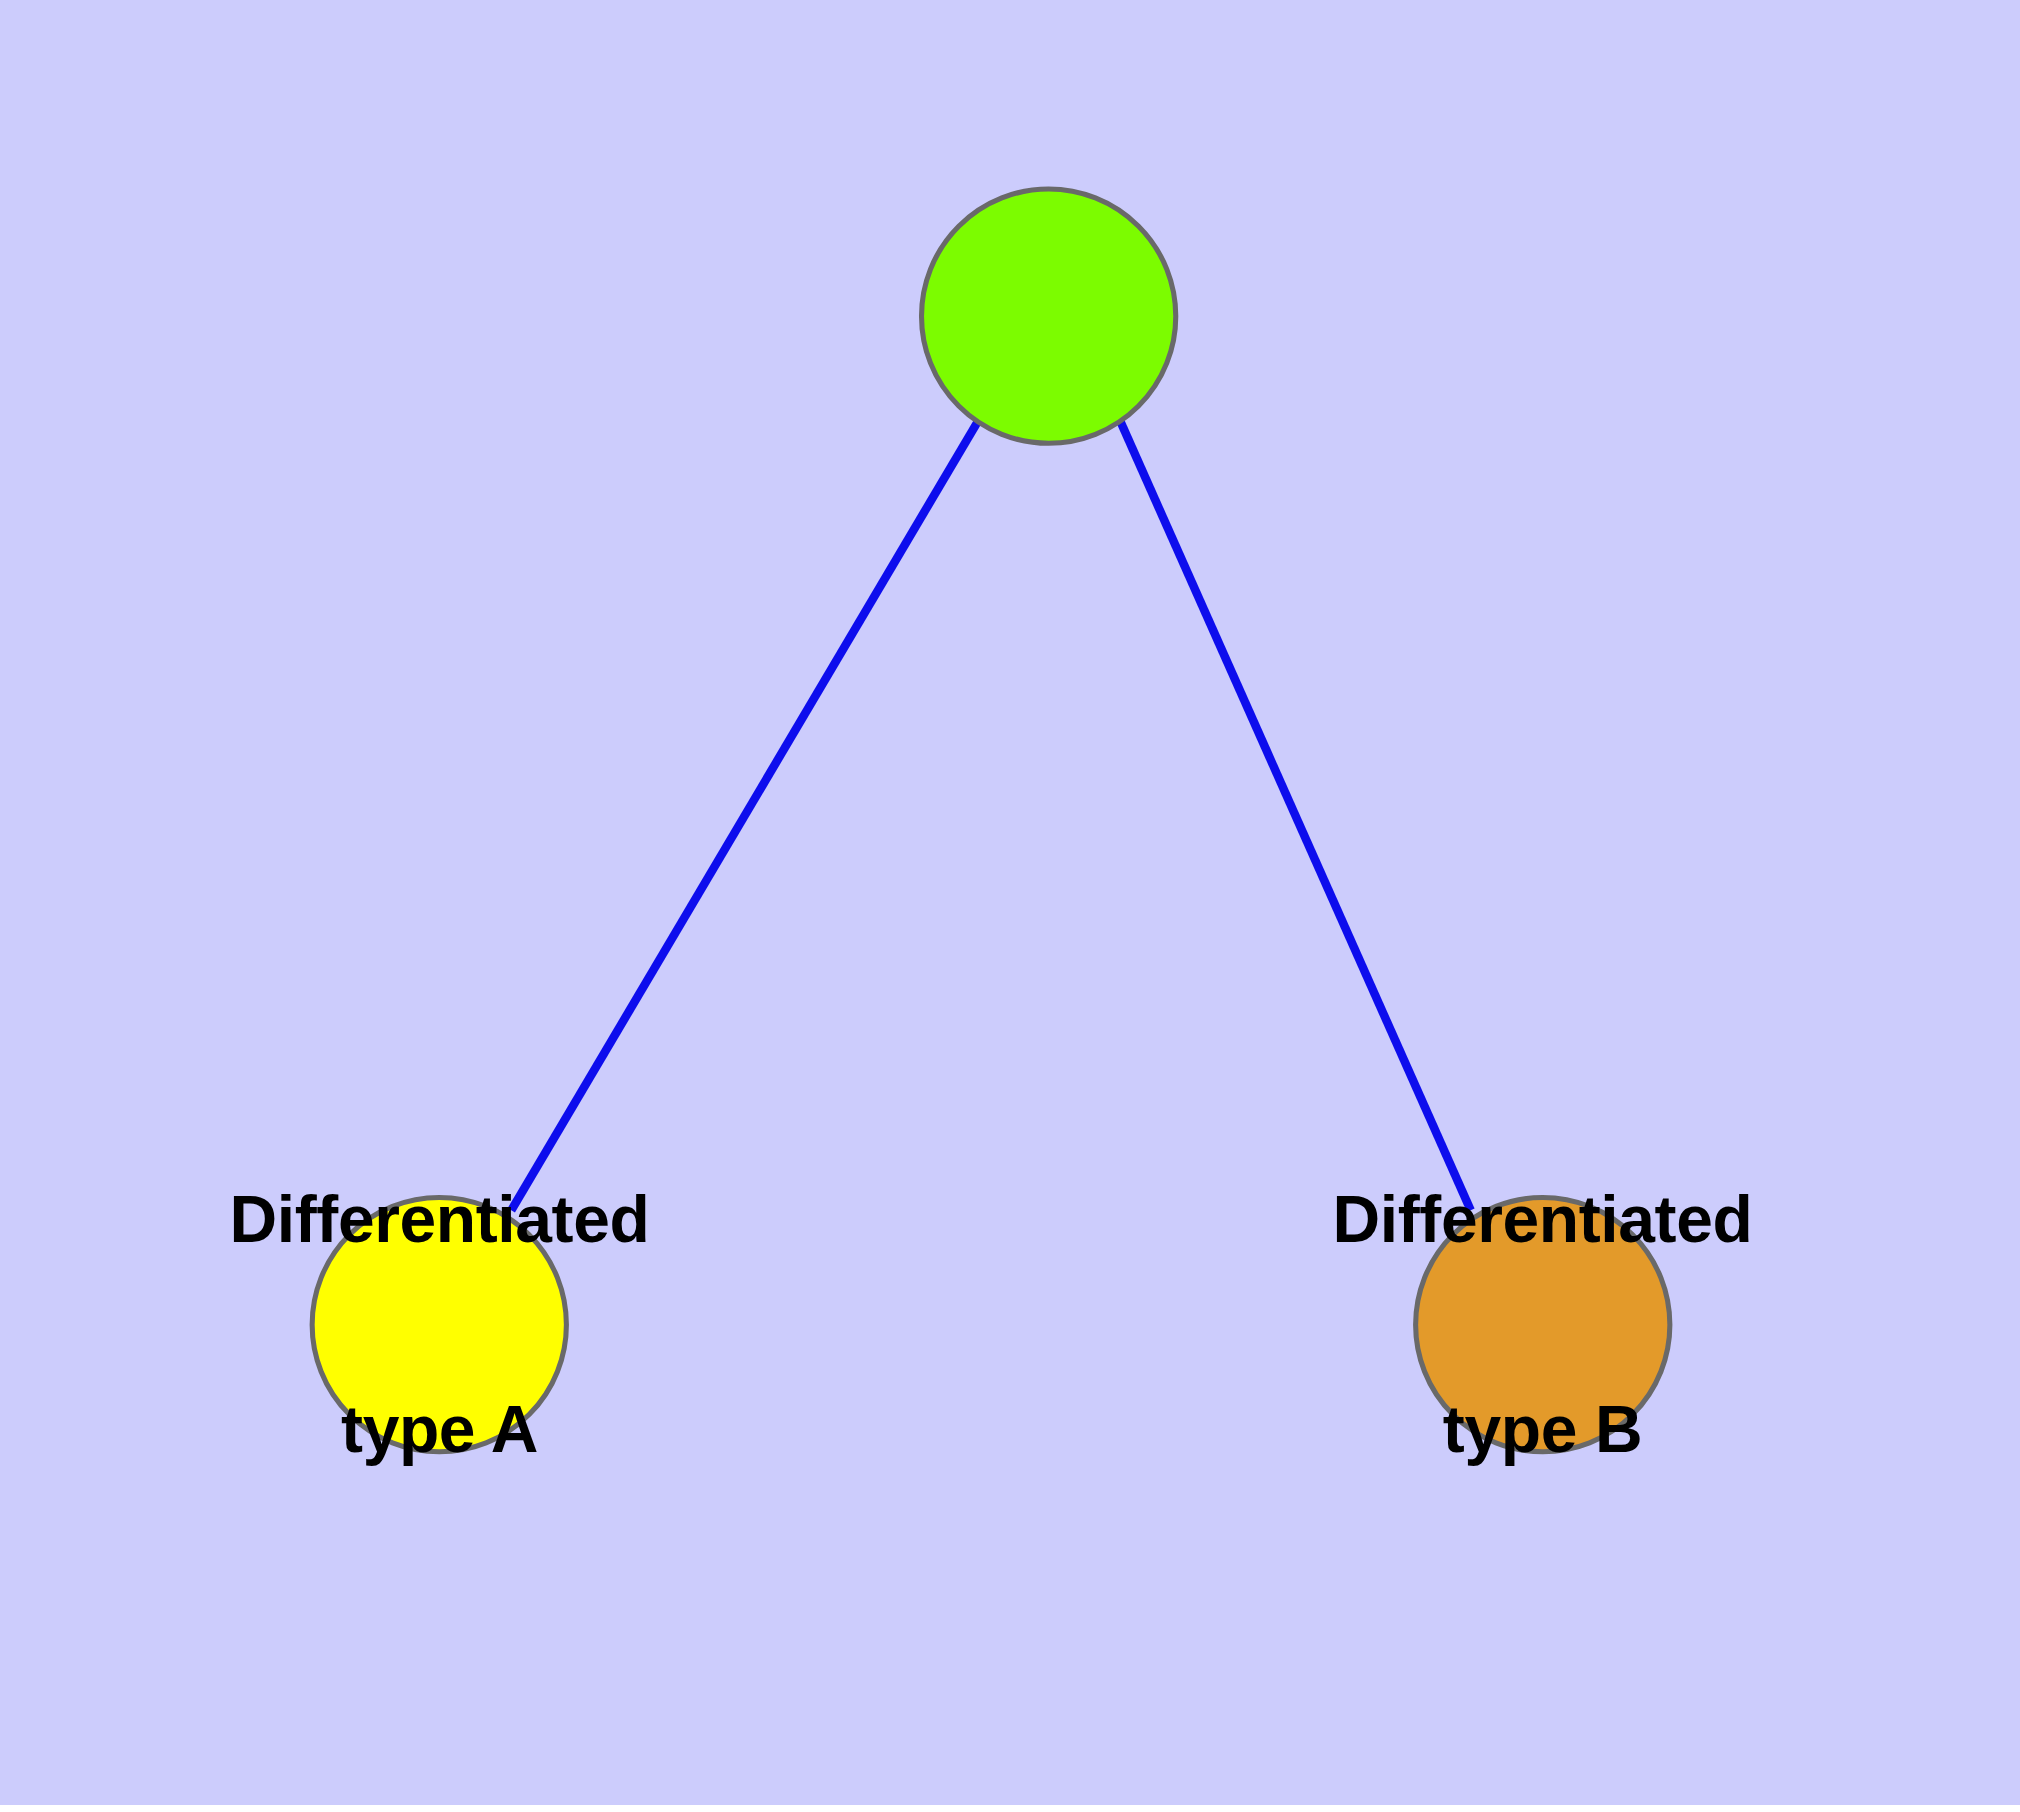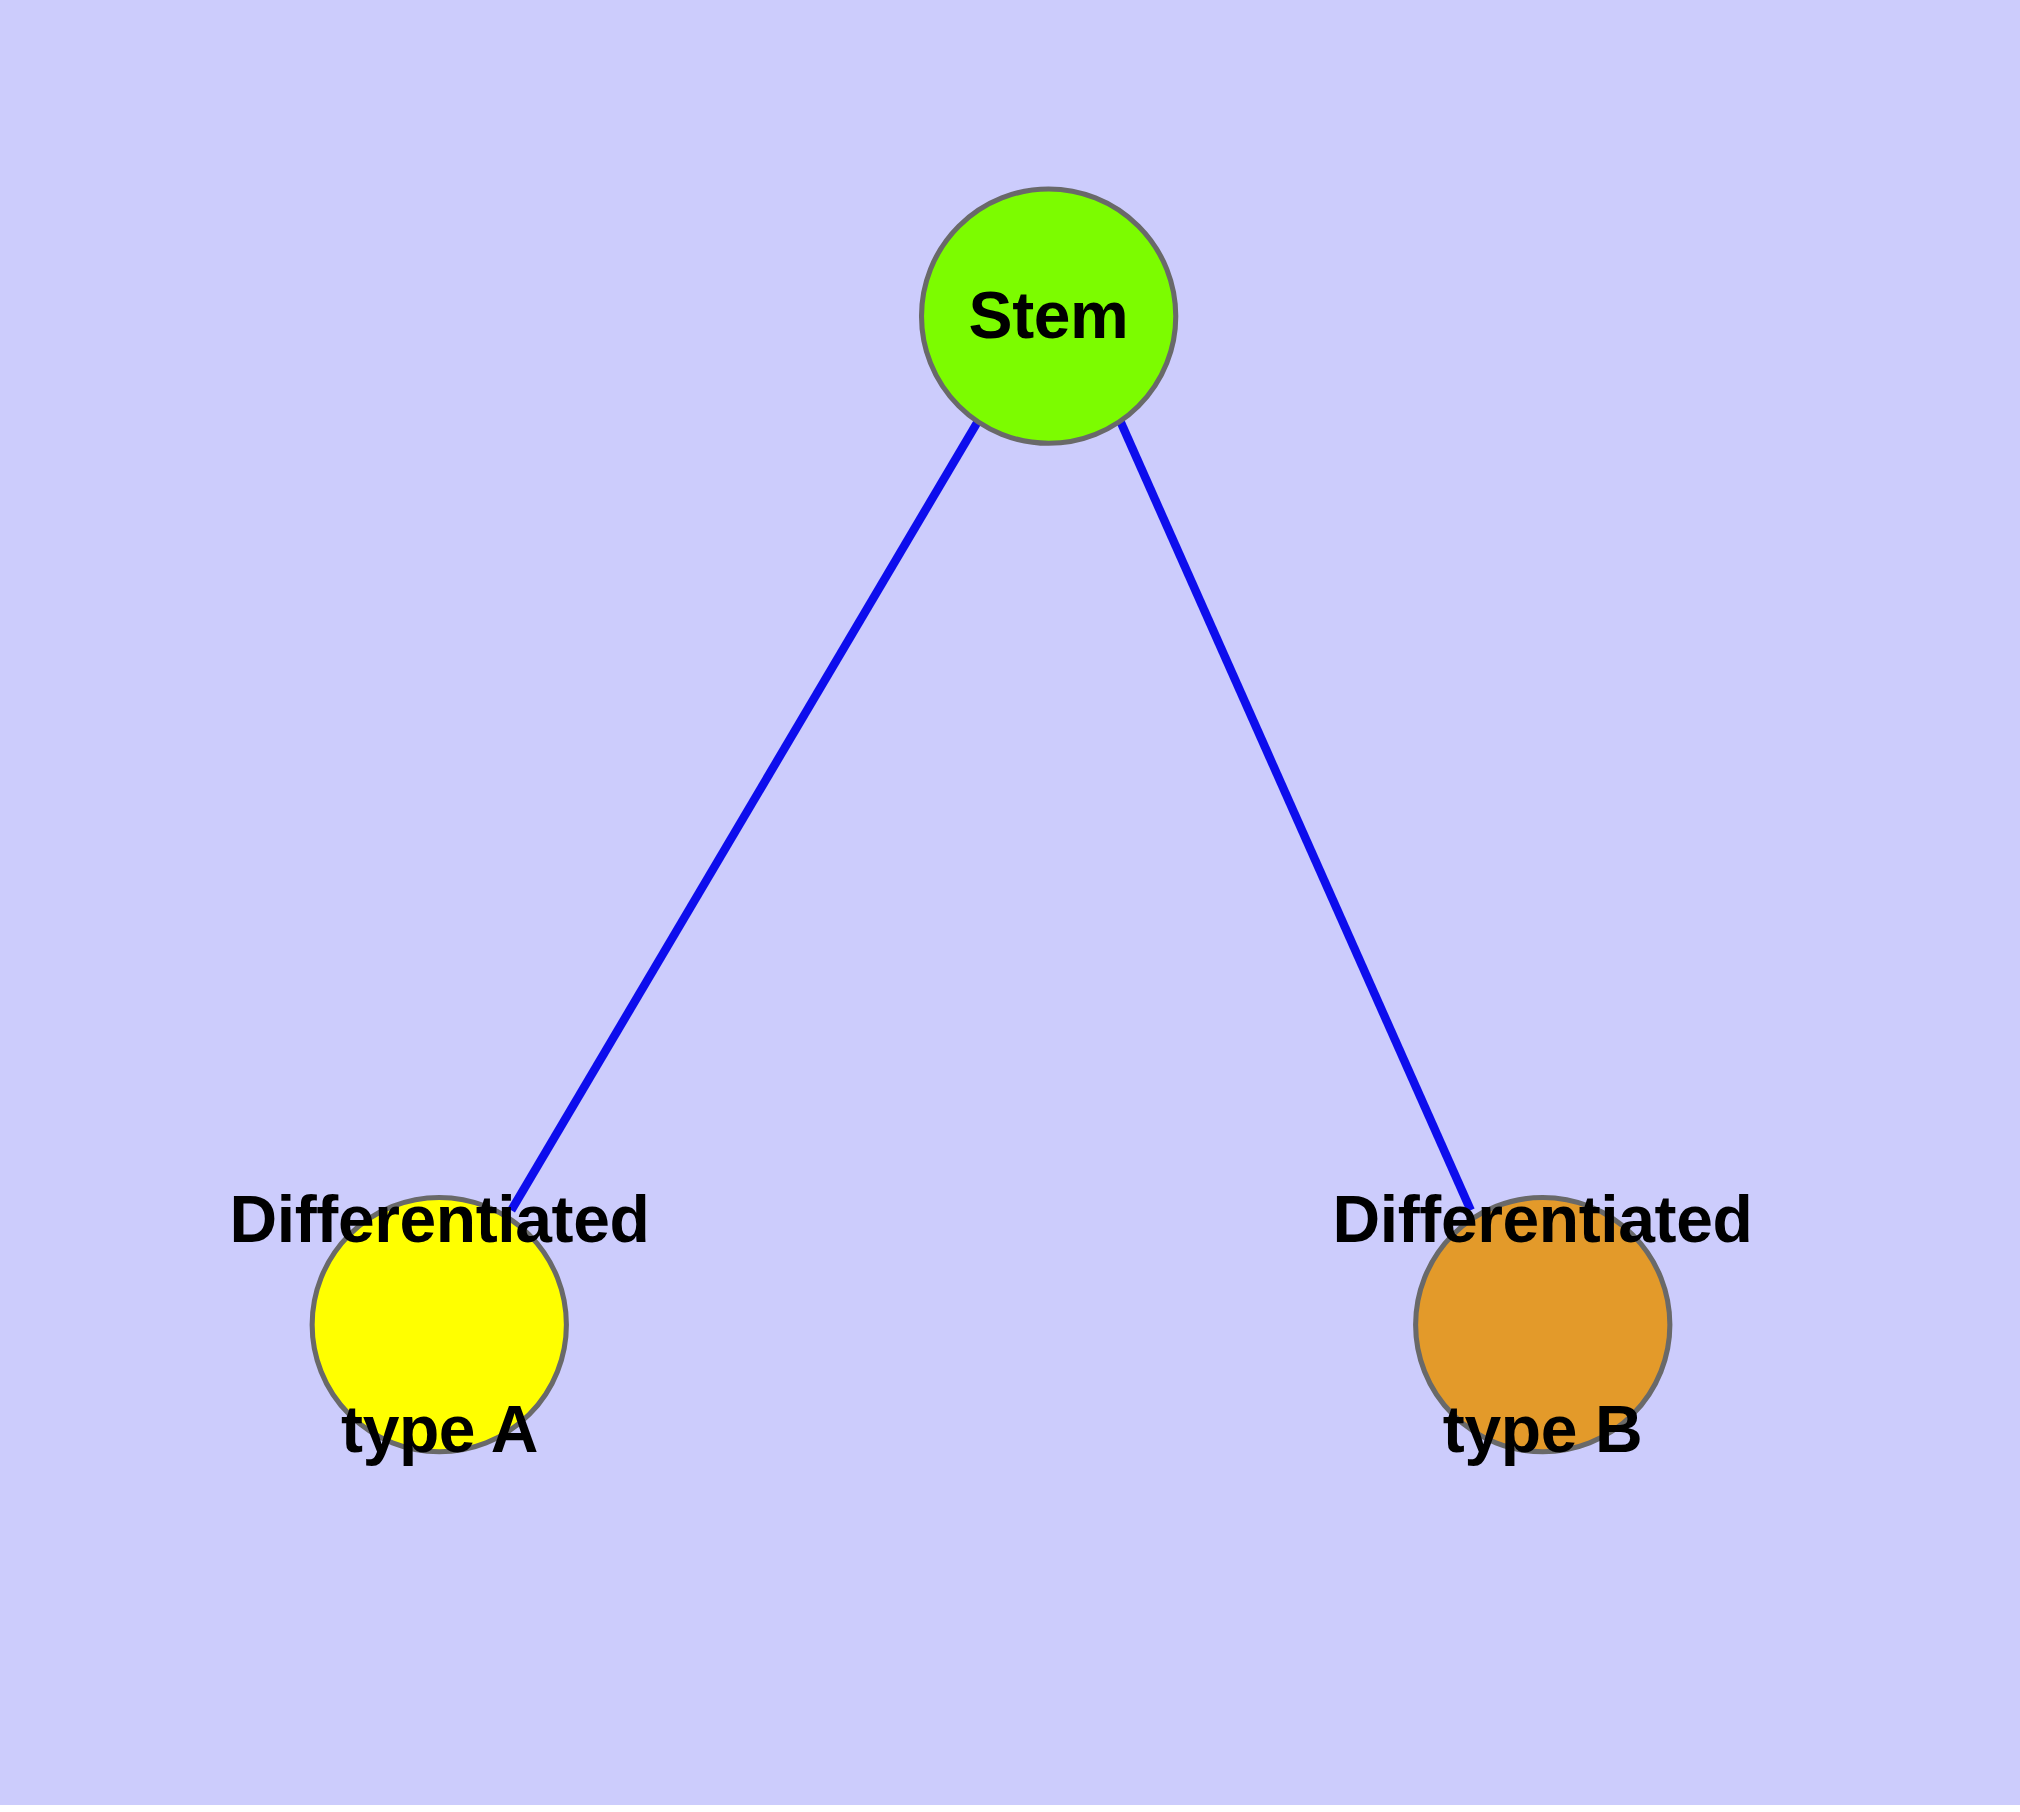--- a/index.html
+++ b/index.html
@@ -61,23 +61,20 @@
       <line id="edge0" stroke-linecap="butt" x1="1153" y1="498" x2="603" y2="1428" stroke="#0d0ded" stroke-width="10"></line>
       <line id="edge1" stroke-linecap="butt" x1="1322" y1="498" x2="1735" y2="1428" stroke="#0d0ded" stroke-width="10"></line>
     </g>
     <g>
       <circle id="node0" stroke-width="6" cx="1237" cy="373" r="150" fill="#7cfc00" stroke="#696969"></circle>
       <circle id="node1" stroke-width="6" cx="518" cy="1563" r="150" fill="#ffff00" stroke="#696969"></circle>
       <circle id="node2" stroke-width="6" cx="1820" cy="1563" r="150" fill="#e39a2a" stroke="#696969"></circle>
     </g>
   </svg>
 
-  <div class="node-label single" id="label0" style="font-size: 66px; color: rgb(0, 0, 0); width: 1187px; left: 455px; top: 316px; transform: translateY(-50%);">
-    <span class="lbl-line">Stem</span>
-  </div>
 
   <div class="node-label" id="label1" style="font-size: 66px; color: rgb(0, 0, 0); width: 1187px; left: -154px; top: 1325px; transform: translateY(-50%);">
     <span class="lbl-line">Differentiated</span>
     <span class="lbl-line">type A</span>
   </div>
 
   <div class="node-label" id="label2" style="font-size: 66px; color: rgb(0, 0, 0); width: 1187px; left: 949px; top: 1325px; transform: translateY(-50%);">
     <span class="lbl-line">Differentiated</span>
     <span class="lbl-line">type B</span>
   </div>

